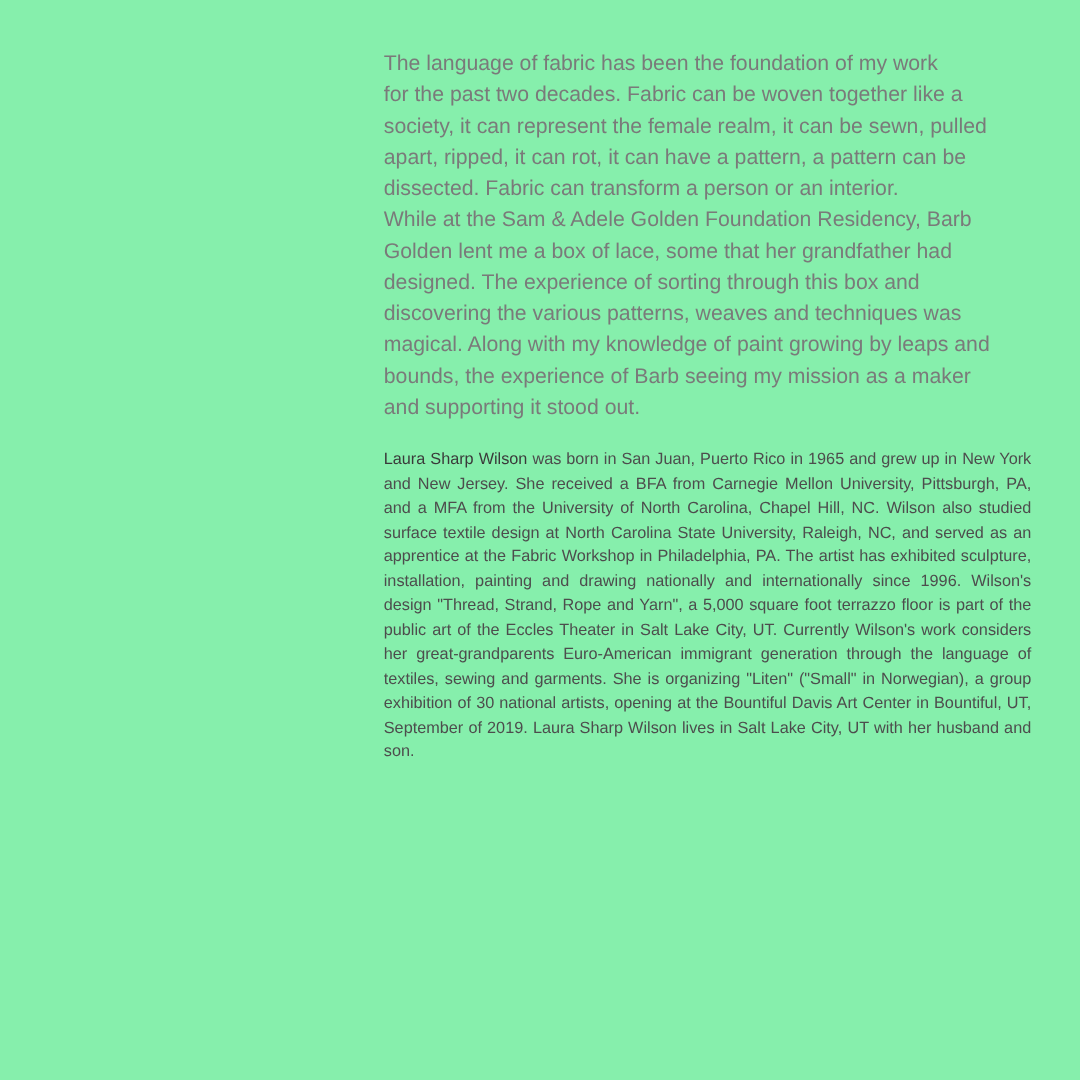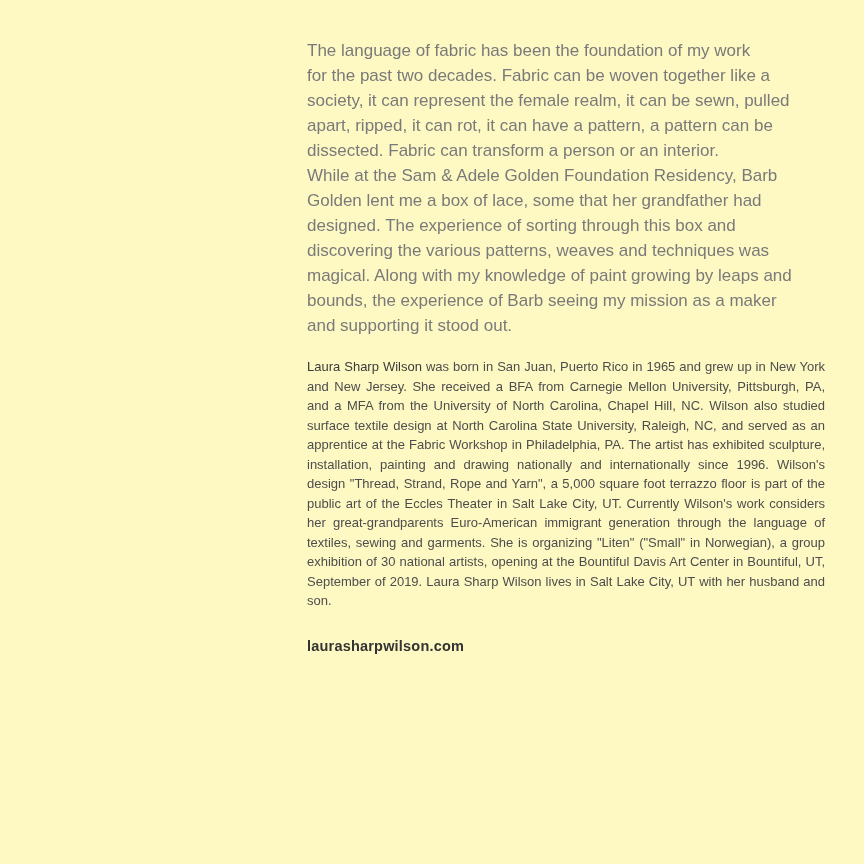--- a/index.html
+++ b/index.html
@@ -10,21 +10,21 @@
     width: 864px;
     height: 864px;
     background: #ffffff;
     font-family: "Liberation Sans", sans-serif;
     overflow: hidden;
   }
   .page {
     position: relative;
     width: 864px;
     height: 864px;
-    background: #fef9c3;
+    background: #86efac;
   }
   .content {
     position: absolute;
     left: 307px;
     top: 38px;
     width: 518px;
   }
   .statement {
     margin: 0;
     color: #7a7a7a;
@@ -66,16 +66,15 @@
 While at the Sam &amp; Adele Golden Foundation Residency, Barb
 Golden lent me a box of lace, some that her grandfather had
 designed. The experience of sorting through this box and
 discovering the various patterns, weaves and techniques was
 magical. Along with my knowledge of paint growing by leaps and
 bounds, the experience of Barb seeing my mission as a maker
 and supporting it stood out.</p>
 
     <p class="bio"><strong class="artist-name">Laura Sharp Wilson</strong> <span>was born in San Juan, Puerto Rico in 1965 and grew up in New York and New Jersey. She received a BFA from Carnegie Mellon University, Pittsburgh, PA, and a MFA from the University of North Carolina, Chapel Hill, NC. Wilson also studied surface textile design at North Carolina State University, Raleigh, NC, and served as an apprentice at the Fabric Workshop in Philadelphia, PA. The artist has exhibited sculpture, installation, painting and drawing nationally and internationally since 1996. Wilson's design "Thread, Strand, Rope and Yarn", a 5,000 square foot terrazzo floor is part of the public art of the Eccles Theater in Salt Lake City, UT. Currently Wilson's work considers her great-grandparents Euro-American immigrant generation through the language of textiles, sewing and garments. She is organizing "Liten" ("Small" in Norwegian), a group exhibition of 30 national artists, opening at the Bountiful Davis Art Center in Bountiful, UT, September of 2019. Laura Sharp Wilson lives in Salt Lake City, UT with her husband and son.</span></p>
 
-    <p class="website">laurasharpwilson.com</p>
 
   </div>
 </div>
 
 </body></html>

